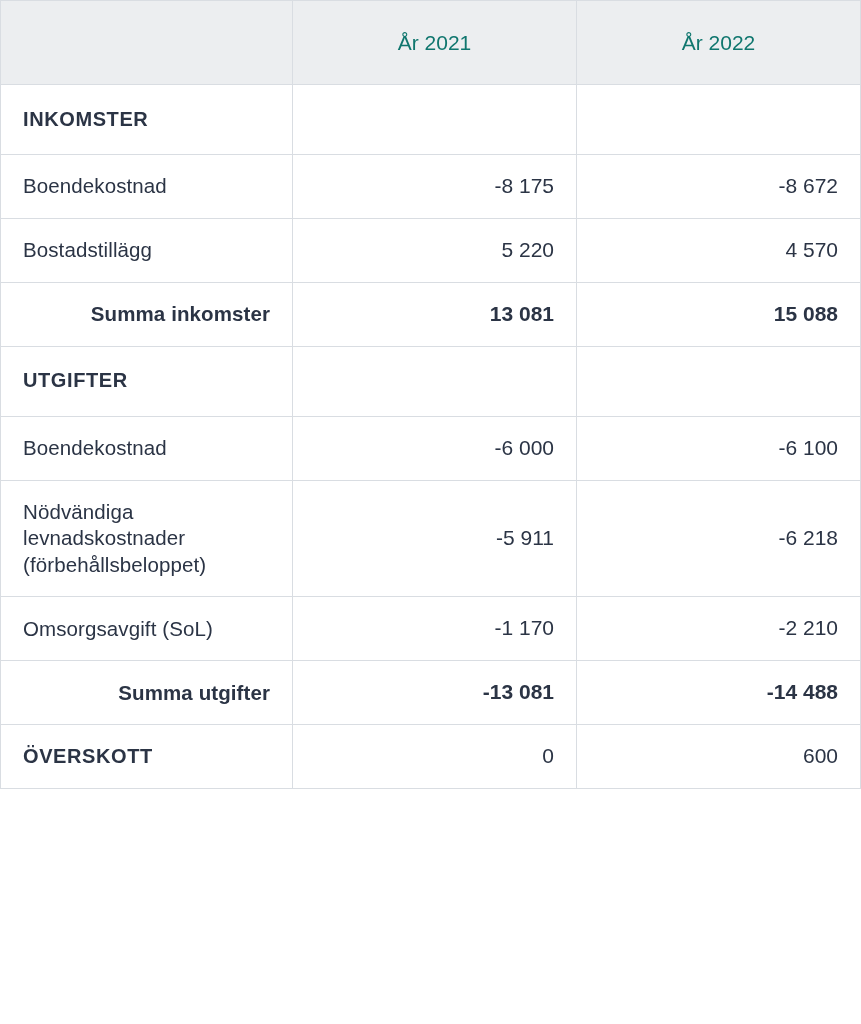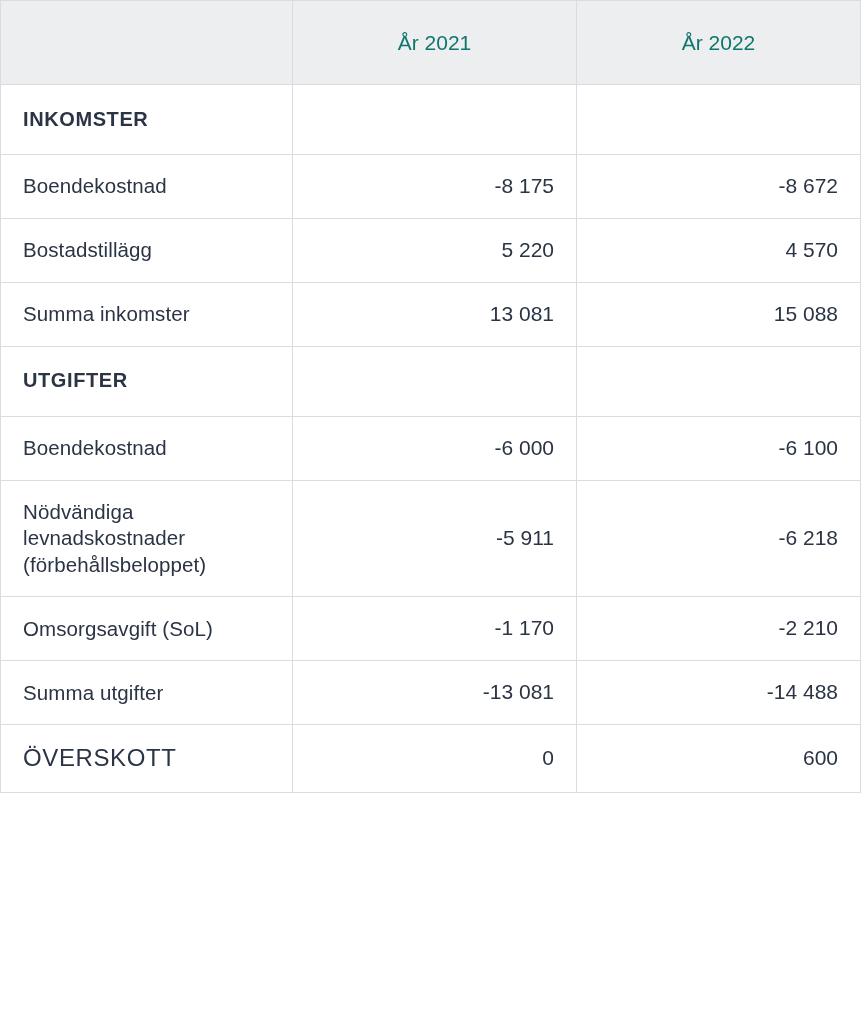--- a/index.html
+++ b/index.html
@@ -65,26 +65,27 @@
     letter-spacing: 0.6px;
     font-size: 20px;
   }
   tr.section td {
     height: 70px;
     padding-top: 16px;
     padding-bottom: 16px;
   }
   tr.total td.label,
   tr.total td.value {
-    font-weight: normal;
+    font-weight: bold;
+    text-align: right;
   }
   tr.grand td.label {
-    font-weight: normal;
+    font-weight: bold;
     letter-spacing: 0.6px;
-    font-size: 24px;
+    font-size: 20px;
   }
   tr.tall td.label {
     line-height: 1.3;
   }
   tr.bold-label td.label {
     font-weight: bold;
   }
 </style>
 </head>
 <body>

